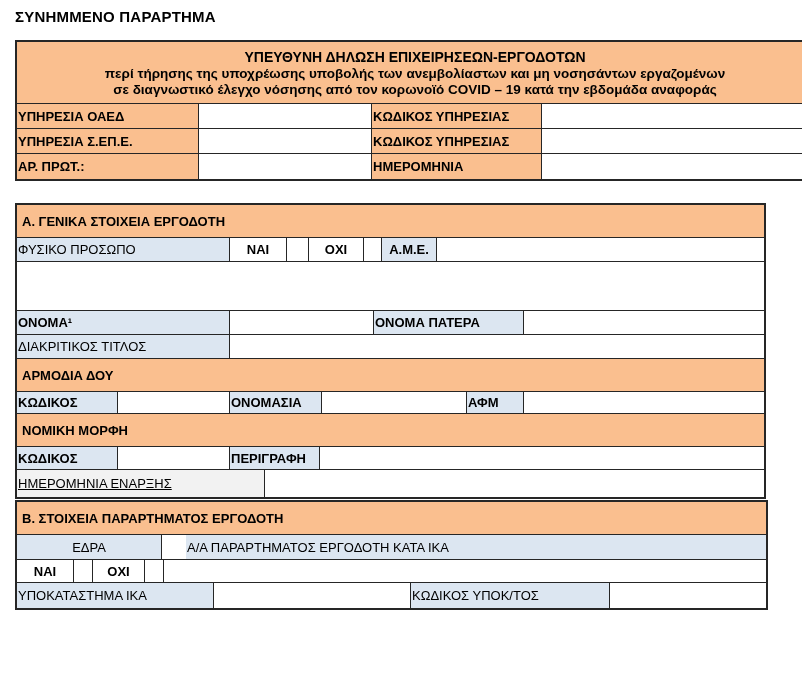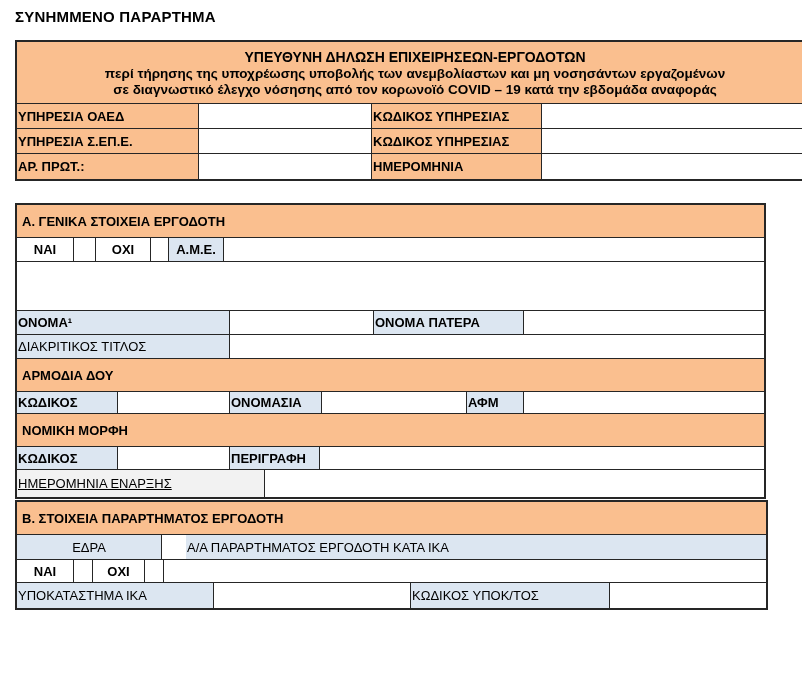--- a/index.html
+++ b/index.html
@@ -83,20 +83,21 @@
       <div class="cell input" style="width:173px;"></div>
       <div class="cell lbl-orange" style="width:170px;">ΗΜΕΡΟΜΗΝΙΑ</div>
       <div class="cell input" style="flex:1;"></div>
     </div>
   </div>
 
   <div class="tbl" style="left:15px;top:203px;width:751px;">
     <div class="section-hdr" style="height:23px;">Α. ΓΕΝΙΚΑ ΣΤΟΙΧΕΙΑ ΕΡΓΟΔΟΤΗ</div>
 
     <div class="row" style="height:24px;">
+      <div class="cell lbl-blue" style="width:213px;">ΦΥΣΙΚΟ ΠΡΟΣΩΠΟ</div>
       <div class="cell bold center" style="width:57px;">ΝΑΙ</div>
       <div class="cell input" style="width:22px;"></div>
       <div class="cell bold center" style="width:55px;">ΟΧΙ</div>
       <div class="cell input" style="width:18px;"></div>
       <div class="cell lbl-blue bold center" style="width:55px;">Α.Μ.Ε.</div>
       <div class="cell input" style="flex:1;"></div>
     </div>
 
     <div class="row" style="height:49px;">
       <div class="cell input" style="flex:1;"></div>

